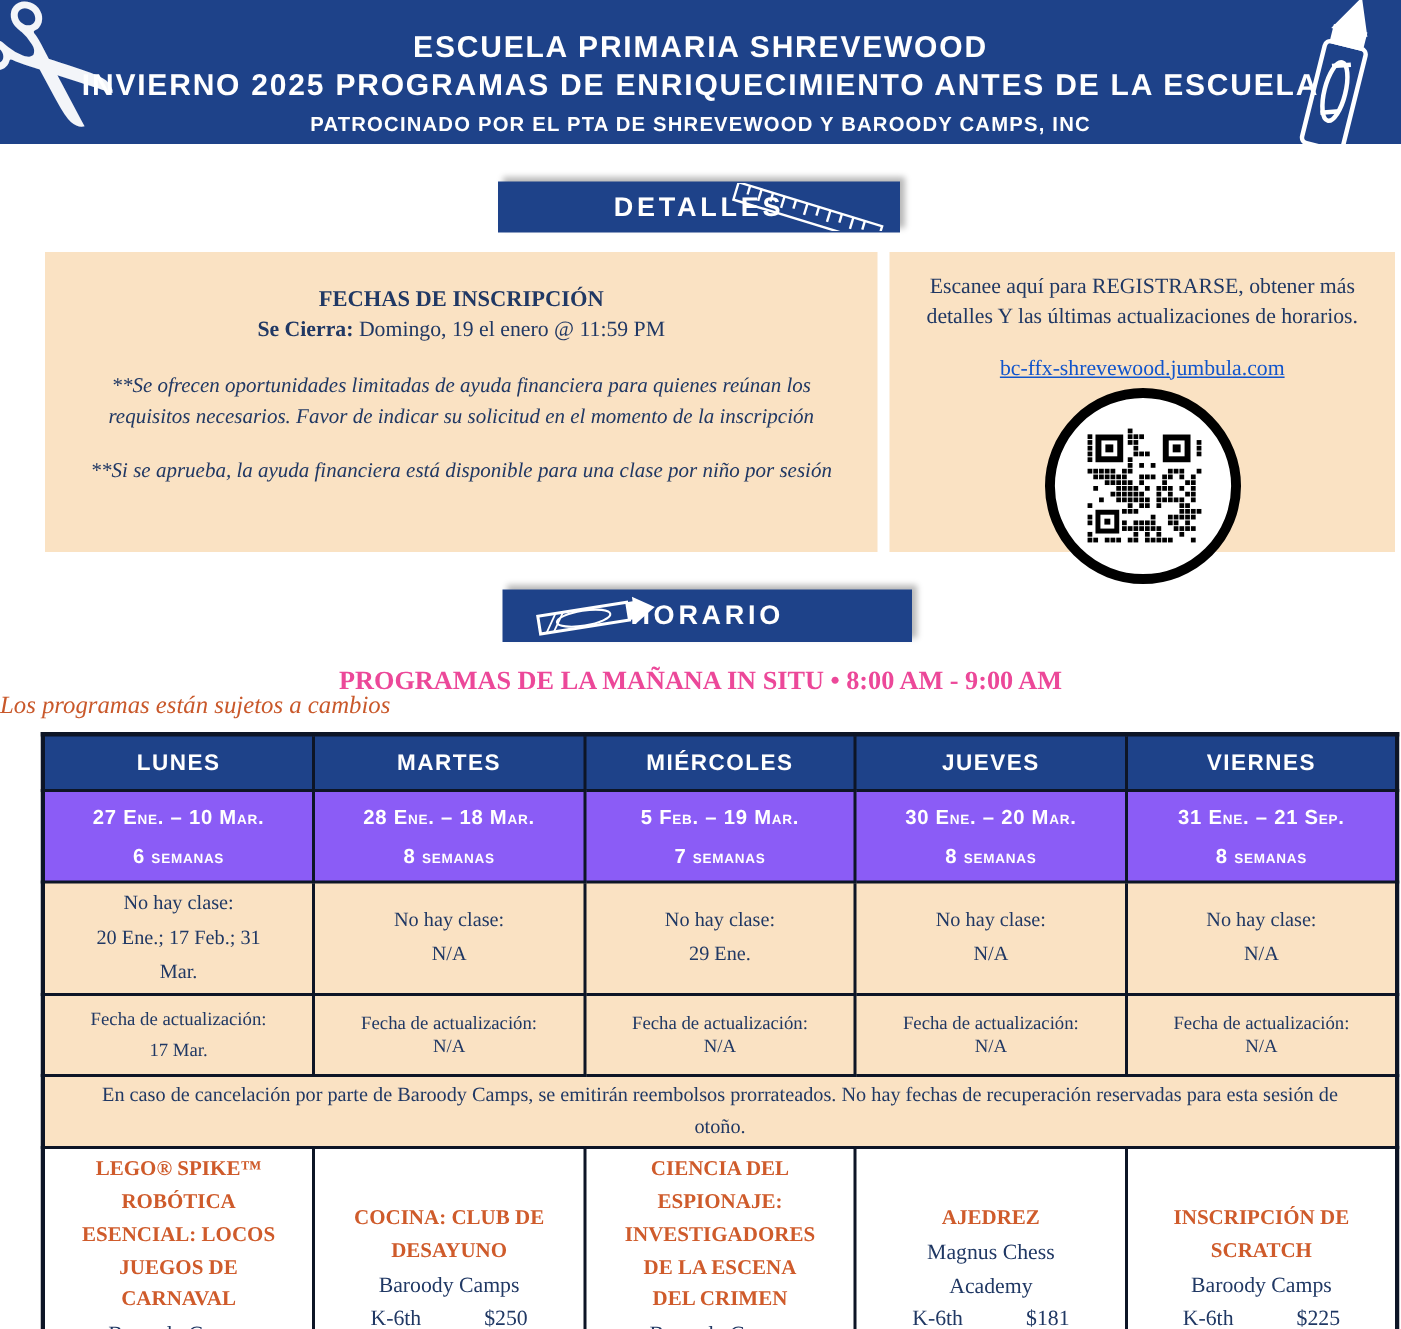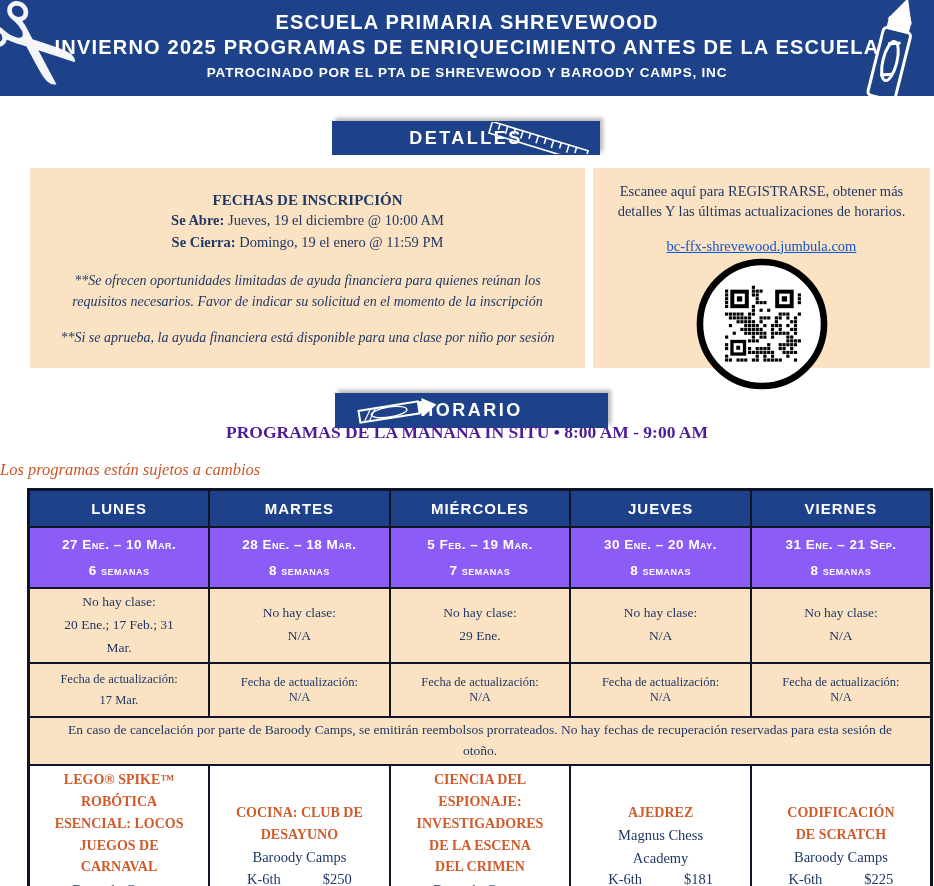--- a/index.html
+++ b/index.html
@@ -6,21 +6,21 @@
   body{
     width:934px;height:886px;position:relative;overflow:hidden;
     background:#ffffff;font-family:"Liberation Serif",serif;color:#203864;
   }
   
   .header{
     position:absolute;left:0;top:0;width:934px;height:96px;
     background:#1e4289;color:#fff;text-align:center;
     font-family:"Liberation Sans",sans-serif;overflow:hidden;
   }
-  .header .l1{padding-top:11px;font-size:20px;font-weight:bold;letter-spacing:1.2px;}
+  .header .l1{padding-top:21px;font-size:20px;font-weight:bold;letter-spacing:1.2px;}
   .header .l2{font-size:20px;font-weight:bold;letter-spacing:1.2px;margin-top:2px;}
   .header .l3{font-size:13.5px;font-weight:bold;letter-spacing:.8px;margin-top:6px;}
   .doodle{position:absolute;pointer-events:none;}
   .scissors{left:-18px;top:-22px;font-size:118px;color:#ffffff;transform:rotate(40deg);
     font-family:"DejaVu Sans",sans-serif;opacity:.95;}
   .crayon-right{right:-6px;top:-4px;}
   
   .banner{
     position:absolute;background:#1e4289;color:#fff;
     font-family:"Liberation Sans",sans-serif;font-weight:bold;
@@ -38,22 +38,22 @@
   .box-right{left:593px;width:337px;text-align:center;}
   .insc-title{padding-top:24px;font-weight:bold;font-size:15px;}
   .insc-line{font-size:14.5px;line-height:1.55;}
   .insc-note{font-style:italic;font-size:14px;line-height:1.5;padding:0 30px;}
   .note1{margin-top:16px;}
   .note2{margin-top:15px;}
   .reg-text{padding:13px 16px 0 16px;font-size:14.5px;line-height:1.4;}
   .reg-link{color:#1155cc;text-decoration:underline;font-size:14.5px;display:inline-block;margin-top:16px;}
   .qr-wrap{margin-top:3px;}
   
-  .sched-sub{position:absolute;left:0;top:422px;width:934px;text-align:center;
-    color:#4c1d95;font-weight:bold;font-size:17.5px;}
+  .sched-sub{position:absolute;left:0;top:443px;width:934px;text-align:center;
+    color:#ec4899;font-weight:bold;font-size:17.5px;}
   .sched-note{position:absolute;left:0;top:460px;width:934px;text-align:left;
     color:#c9582a;font-style:italic;font-size:16.5px;}
   
   .sched-table-wrap{position:absolute;left:27px;top:488px;width:906px;height:398px;overflow:hidden;}
   table.sched{border-collapse:collapse;width:906px;table-layout:fixed;}
   table.sched td{border:2px solid #0d1526;text-align:center;vertical-align:middle;padding:2px 24px;}
   table.sched{border:3px solid #0d1526;}
   td.day{
     background:#1e4289;color:#fff;height:31px;
     font-family:"Liberation Sans",sans-serif;font-weight:bold;font-size:15px;letter-spacing:1px;
@@ -110,21 +110,20 @@
         <line x1="68" y1="4" x2="68" y2="12"></line>
       <line x1="76" y1="4" x2="76" y2="10"></line>
         <line x1="84" y1="4" x2="84" y2="12"></line>
       <line x1="92" y1="4" x2="92" y2="10"></line>
     </g>
   </svg>
 </div>
 
 <div class="tanbox box-left">
   <div class="insc-title">FECHAS DE INSCRIPCIÓN</div>
-  <div class="insc-line"><b>Se Abre:</b><span> Jueves, 19 el diciembre @ 10:00 AM</span></div>
   <div class="insc-line"><b>Se Cierra:</b><span> Domingo, 19 el enero @ 11:59 PM</span></div>
   <div class="insc-note note1">**Se ofrecen oportunidades limitadas de ayuda financiera para quienes reúnan los requisitos necesarios. Favor de indicar su solicitud en el momento de la inscripción</div>
   <div class="insc-note note2">**Si se aprueba, la ayuda financiera está disponible para una clase por niño por sesión</div>
 </div>
 
 <div class="tanbox box-right">
   <div class="reg-text">Escanee aquí para REGISTRARSE,  obtener más detalles Y las últimas actualizaciones de horarios.</div>
   <a class="reg-link" href="#">bc-ffx-shrevewood.jumbula.com</a>
   <div class="qr-wrap">
     <svg id="qr-svg" width="132" height="132" viewBox="0 0 100 100">
@@ -328,21 +327,21 @@
           </td>
     <td class="daterow">
             <span class="dr">28 Ene. – 18 Mar.</span>
             <span class="dr">8 semanas</span>
           </td>
     <td class="daterow">
             <span class="dr">5 Feb. – 19 Mar.</span>
             <span class="dr">7 semanas</span>
           </td>
     <td class="daterow">
-            <span class="dr">30 Ene. – 20 May.</span>
+            <span class="dr">30 Ene. – 20 Mar.</span>
             <span class="dr">8 semanas</span>
           </td>
     <td class="daterow">
             <span class="dr">31 Ene.  – 21 Sep.</span>
             <span class="dr">8 semanas</span>
           </td>
   </tr>
   <tr>
     <td class="tan noclass">
             <span class="lbl">No hay clase:</span>
@@ -405,21 +404,21 @@
     </td>
     <td class="prog">
       <div class="prog-title">AJEDREZ</div>
       <div class="prog-provider">Magnus Chess Academy</div>
       <div class="prog-gp">
               <span>K-6th</span>
               <span>$181</span>
             </div>
     </td>
     <td class="prog">
-      <div class="prog-title">CODIFICACIÓN DE SCRATCH</div>
+      <div class="prog-title">INSCRIPCIÓN DE SCRATCH</div>
       <div class="prog-provider">Baroody Camps</div>
       <div class="prog-gp">
               <span>K-6th</span>
               <span>$225</span>
             </div>
     </td>
   </tr>
 </tbody>
     </table>
 </div>

